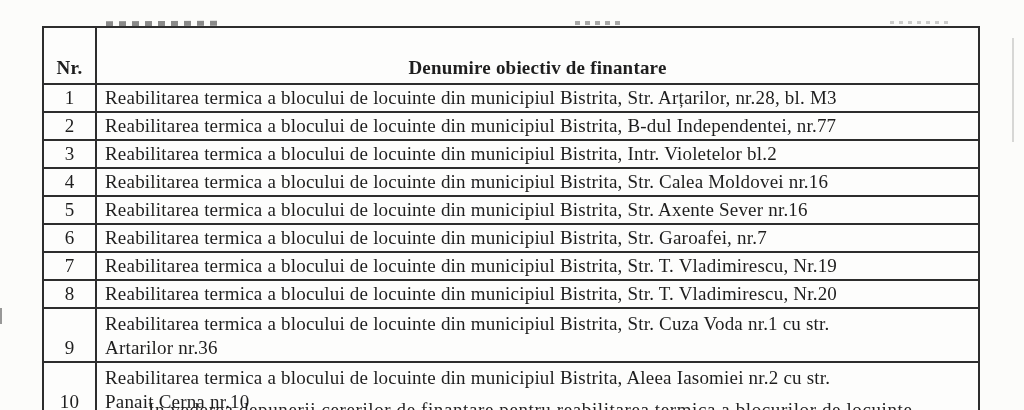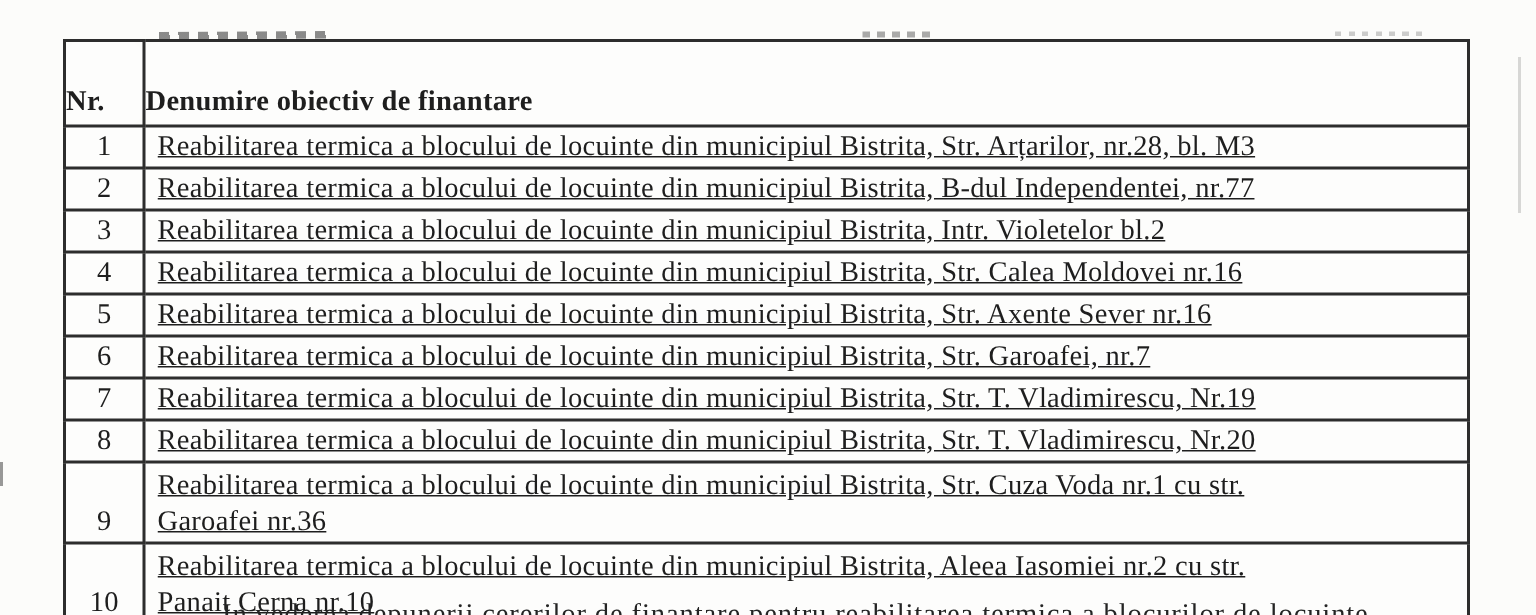--- a/index.html
+++ b/index.html
@@ -32,36 +32,35 @@
     letter-spacing: 0.2px;
     background: #fdfdfc;
   }
   .col-nr   { width: 53px; }
   .col-name { width: 883px; }
 
   .doc-table th {
     height: 51px;
     vertical-align: bottom;
     padding: 0 0 4px 0;
-    text-align: left;
+    text-align: center;
     font-weight: bold;
     border-radius: 12px;
   }
 
   .td-nr {
     height: 24px;
     text-align: center;
     vertical-align: middle;
     line-height: 24px;
   }
   .td-name {
     height: 24px;
     padding: 0 4px 0 8px;
     vertical-align: middle;
-    text-decoration: underline;
   }
   .line {
     line-height: 24px;
     white-space: nowrap;
     overflow: hidden;
   }
 
   tr.tall .td-nr,
   tr.tall .td-name {
     height: 50px;
@@ -189,21 +188,21 @@
     <tr>
       <td class="td-nr">8</td>
       <td class="td-name">
         <div class="line">Reabilitarea termica a blocului de locuinte din municipiul Bistrita, Str. T. Vladimirescu, Nr.20</div>
       </td>
     </tr>
     <tr class="tall">
       <td class="td-nr">9</td>
       <td class="td-name">
         <div class="line">Reabilitarea termica a blocului de locuinte din municipiul Bistrita, Str. Cuza Voda nr.1 cu str.</div>
-        <div class="line">Garoafei nr.36</div>
+        <div class="line">Artarilor nr.36</div>
       </td>
     </tr>
     <tr class="tall">
       <td class="td-nr">10</td>
       <td class="td-name">
         <div class="line">Reabilitarea termica a blocului de locuinte din municipiul Bistrita, Aleea Iasomiei nr.2 cu str.</div>
         <div class="line">Panait Cerna nr.10</div>
       </td>
     </tr>
   </tbody>

